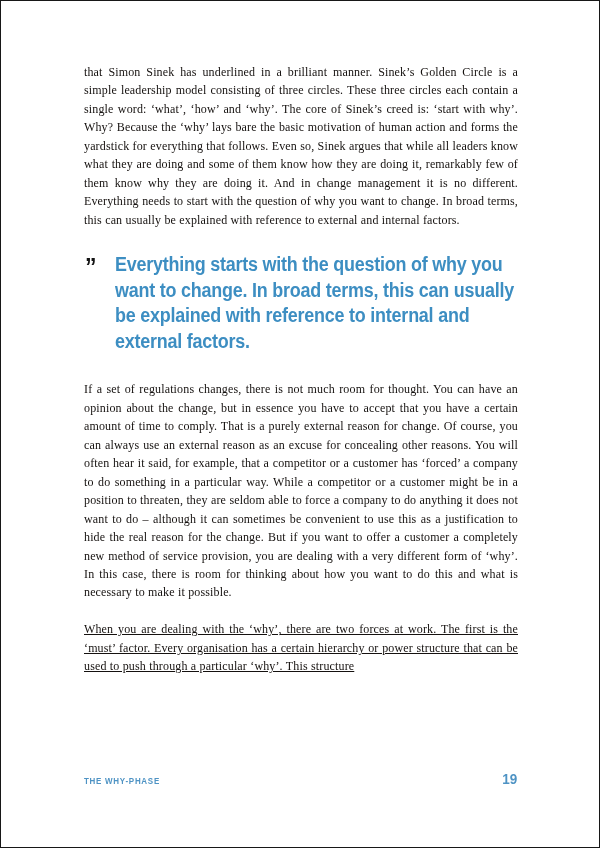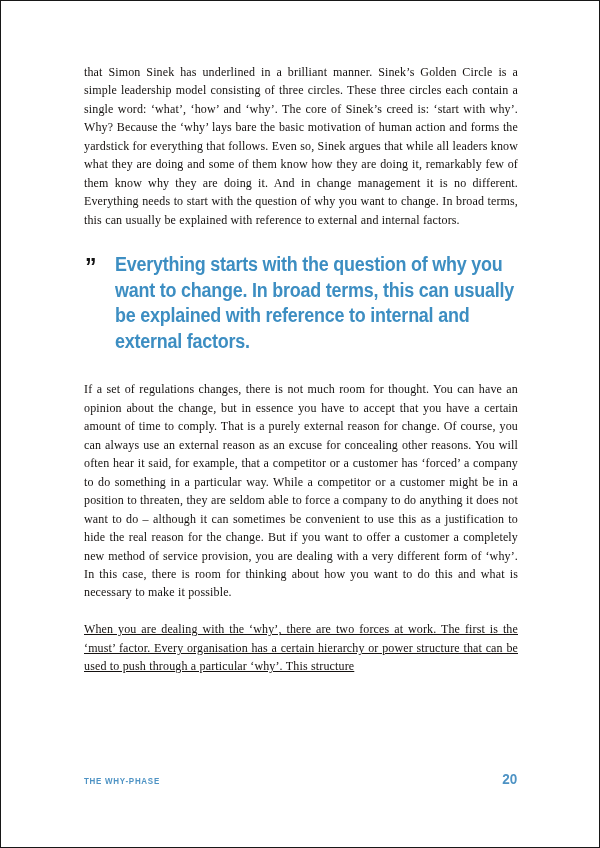--- a/index.html
+++ b/index.html
@@ -126,16 +126,16 @@
     </div>
 
     <p class="body-par">If a set of regulations changes, there is not much room for thought. You can have an opinion about the change, but in essence you have to accept that you have a certain amount of time to comply. That is a purely external reason for change. Of course, you can always use an external reason as an excuse for concealing other reasons. You will often hear it said, for example, that a competitor or a customer has ‘forced’ a company to do something in a particular way. While a competitor or a customer might be in a position to threaten, they are seldom able to force a company to do anything it does not want to do – although it can sometimes be convenient to use this as a justification to hide the real reason for the change. But if you want to offer a customer a completely new method of service provision, you are dealing with a very different form of ‘why’. In this case, there is room for thinking about how you want to do this and what is necessary to make it possible.</p>
 
     <p class="body-par">When you are dealing with the ‘why’, there are two forces at work. The first is the ‘must’ factor. Every organisation has a certain hierarchy or power structure that can be used to push through a particular ‘why’. This structure</p>
 
   </div>
 
   <div class="footer">
     <div class="footer-label">THE WHY-PHASE</div>
-    <div class="footer-pageno">20</div>
+    <div class="footer-pageno">19</div>
   </div>
 
 </div>
 
 </body></html>

